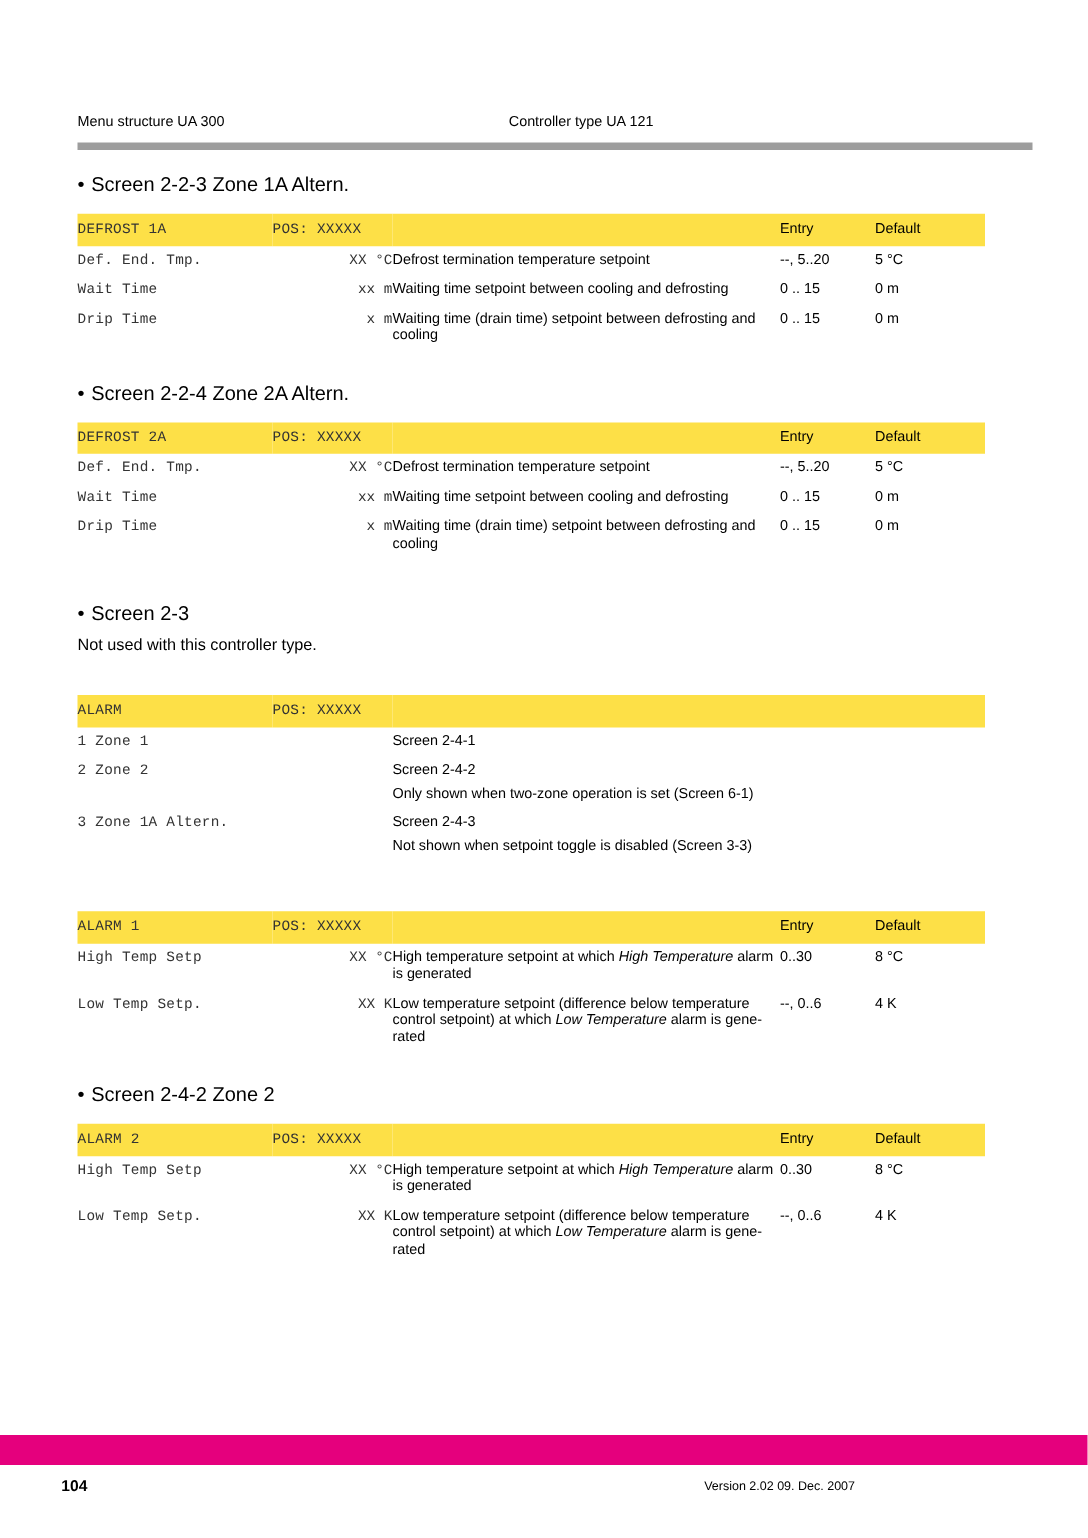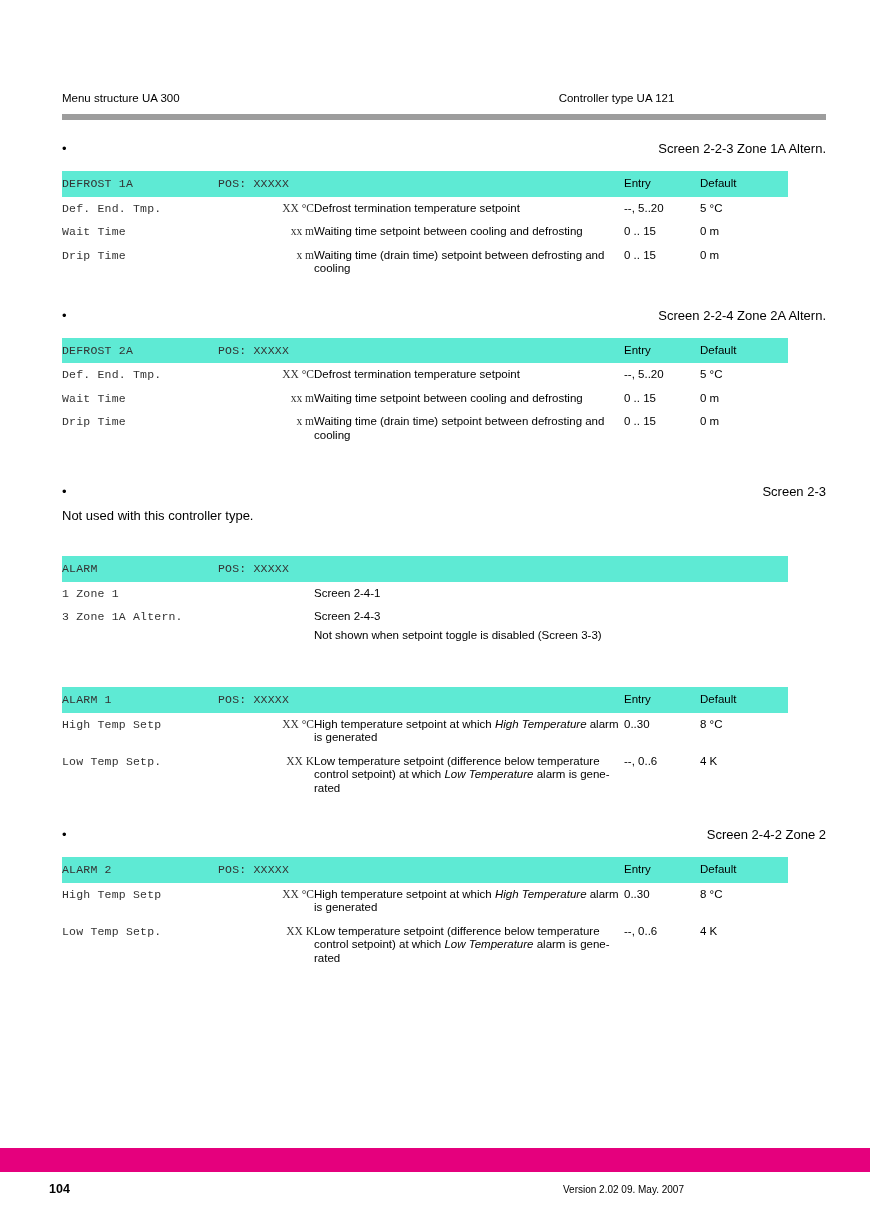--- a/index.html
+++ b/index.html
@@ -31,44 +31,42 @@
   }
   .header-row {
     display: flex;
     align-items: baseline;
   }
   .header-left {
     width: 345px;
   }
   .header-center {
     flex: 1;
-    text-align: center;
   }
   .header-rule {
     position: absolute;
     left: 62px;
     top: 114px;
     width: 764px;
     height: 6px;
     background: #9d9d9d;
   }
   
   .content {
     position: absolute;
     left: 62px;
     top: 140px;
     width: 764px;
   }
   .bullet-head {
-    font-size: 13px;
+    font-size: 16px;
     margin: 0 0 0 0;
     padding-left: 11px;
     position: relative;
     line-height: 17px;
-    text-align: right;
   }
   .bullet-head::before {
     content: "\2022";
     position: absolute;
     left: 0;
     top: 0;
   }
   .plain-text {
     font-size: 13px;
     line-height: 17px;
@@ -84,37 +82,37 @@
     margin-top: 14px;
     table-layout: fixed;
   }
   table.menu-table td {
     vertical-align: top;
     padding: 5px 0 5px 0;
     font-size: 11.5px;
     line-height: 13.5px;
   }
   tr.head-row td {
-    background: #5eead4;
+    background: #fde047;
     padding-top: 6px;
     padding-bottom: 6px;
     font-size: 11.5px;
   }
   tr.head-row td.mono {
     font-family: "Liberation Mono", monospace;
     font-size: 11.5px;
   }
   td.mono {
     font-family: "Liberation Mono", monospace;
     font-size: 11.5px;
     color: #333333;
     letter-spacing: 0.2px;
   }
   td.mono-right {
-    font-family: Liberation Serif, serif;
+    font-family: Liberation Mono, monospace;
     font-size: 11.5px;
     color: #333333;
     text-align: right;
     padding-right: 18px;
   }
   td.desc {
     padding-right: 14px;
   }
   td.entry { }
   td.default { }
@@ -279,20 +277,28 @@
           <td class="desc"></td>
         </tr>
         <tr>
           <td class="mono pad-l6">1 Zone 1</td>
           <td class="mono-right"></td>
           <td class="desc">
             <div>Screen 2-4-1</div>
           </td>
         </tr>
         <tr>
+          <td class="mono pad-l6">2 Zone 2</td>
+          <td class="mono-right"></td>
+          <td class="desc">
+            <div>Screen 2-4-2</div>
+            <div style="margin-top:5px">Only shown when two-zone operation is set (Screen 6-1)</div>
+          </td>
+        </tr>
+        <tr>
           <td class="mono pad-l6">3 Zone 1A Altern.</td>
           <td class="mono-right"></td>
           <td class="desc">
             <div>Screen 2-4-3</div>
             <div style="margin-top:5px">Not shown when setpoint toggle is disabled (Screen 3-3)</div>
           </td>
         </tr>
       </tbody>
     </table>
 
@@ -366,15 +372,15 @@
           <td class="entry">--, 0..6</td>
           <td class="default">4 K</td>
         </tr>
       </tbody>
     </table>
 
   </div>
 
   <div class="footer-bar"></div>
   <div class="footer-page">104</div>
-  <div class="footer-version">Version 2.02   09. May. 2007</div>
+  <div class="footer-version">Version 2.02   09. Dec. 2007</div>
 
 </div>
 
 </body></html>

